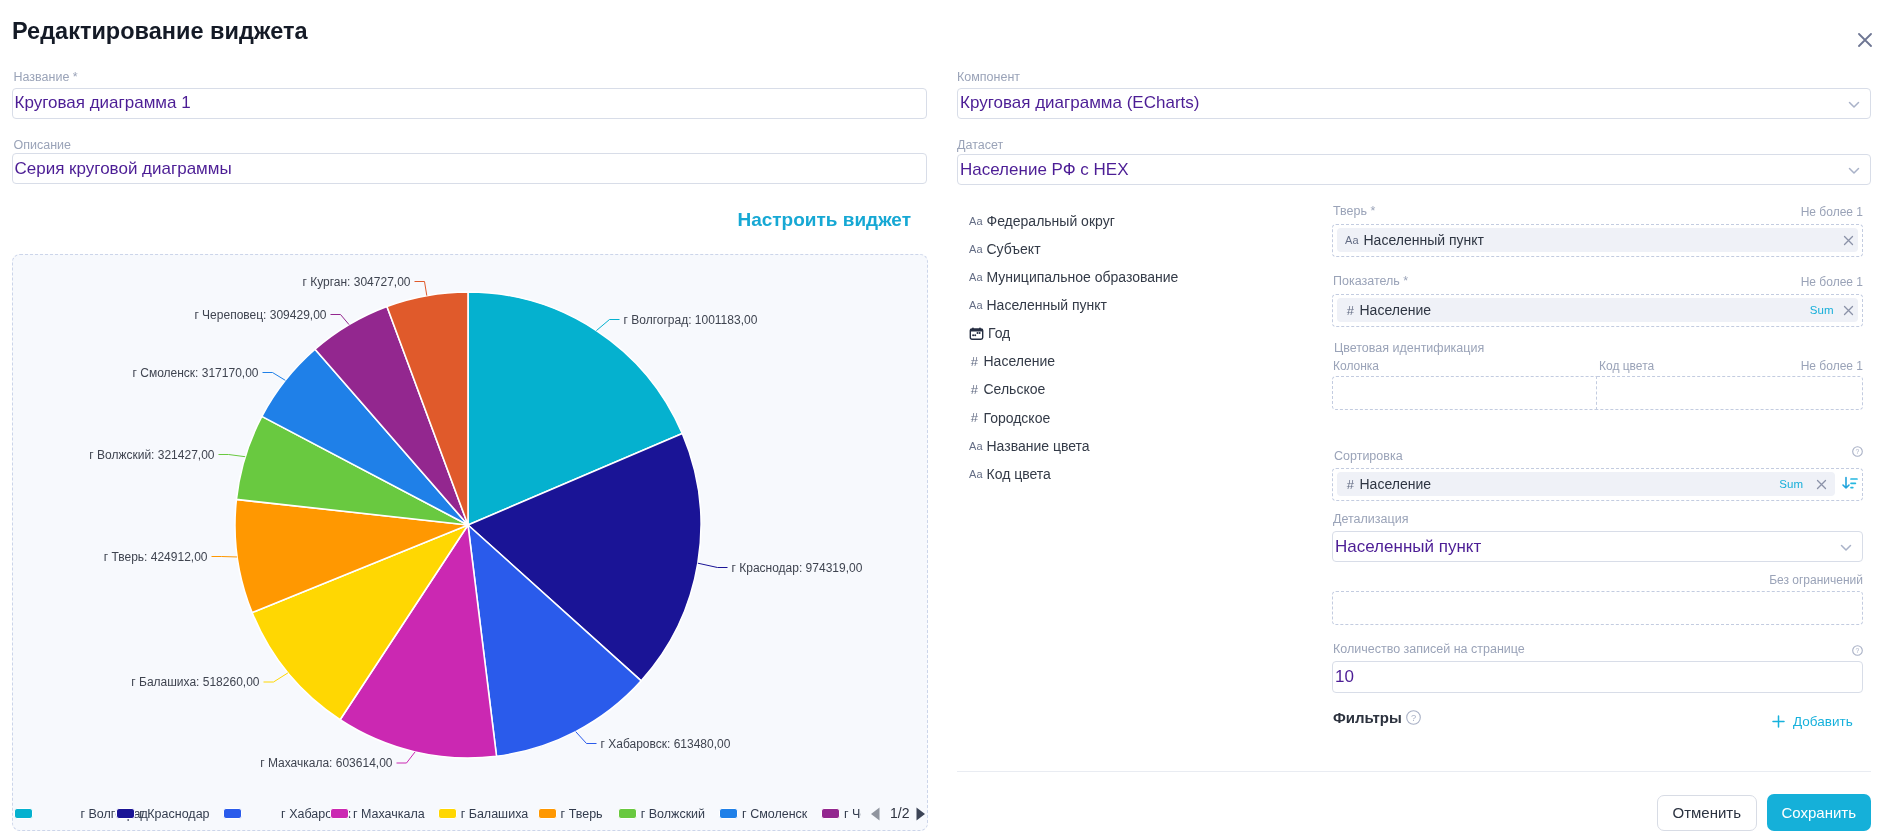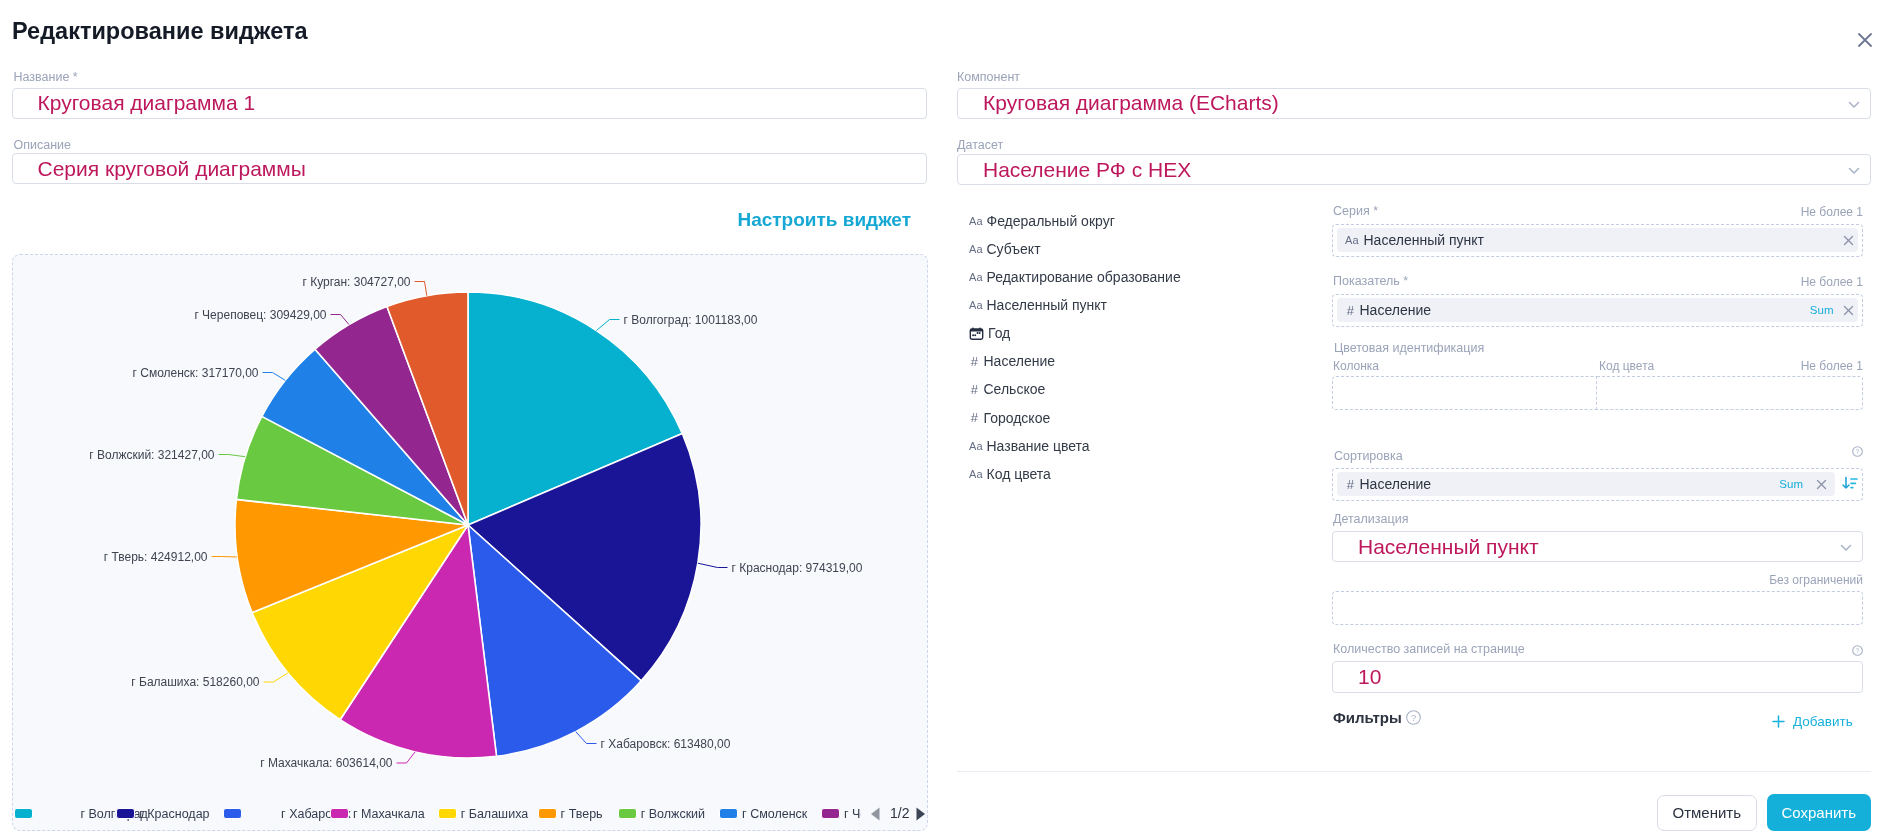--- a/index.html
+++ b/index.html
@@ -1,17 +1,17 @@
 <!DOCTYPE html>
 <html><head><meta charset="utf-8"><style>
 * {margin:0;padding:0;box-sizing:border-box}
 html,body {width:1886px;height:835px;background:#fff;font-family:"Liberation Sans",sans-serif;position:relative;overflow:hidden}
 .lbl {position:absolute;font-size:12.5px;color:#9aa3b8}
 .slbl {position:absolute;font-size:12px;color:#9aa3b8}
-.inp {position:absolute;border:1px solid #d8dde8;border-radius:4px;background:#fff;height:31px;font-size:21px;color:#be185d;display:flex;align-items:center;padding:0 25px}
+.inp {position:absolute;border:1px solid #d8dde8;border-radius:4px;background:#fff;height:31px;font-size:17px;color:#4c1d95;display:flex;align-items:center;padding:0 2px}
 .dash {position:absolute;border:1px dashed #c3cce0;border-radius:4px}
 .chip {position:absolute;background:#eff1f7;border-radius:4px;height:24px;display:flex;align-items:center;padding:0 8px;font-size:14px;color:#2e3542}
 .chev {position:absolute;right:10px;top:12px}
 .fi {position:absolute;left:969px;font-size:14px;color:#333a47;display:flex;align-items:center;height:21px}
 .aa {font-size:11px;font-weight:400;color:#646d85;width:13.5px;margin-right:4px}
 .num {font-size:13px;color:#646d85;width:10.5px;margin-right:4px;text-align:center}
 .li {position:absolute;top:553px;display:flex;align-items:center;font-size:12.5px;color:#333c4e;white-space:nowrap}
 .li i {width:19px;height:11px;border-radius:3px;margin-right:4px;border:1.5px solid #fff;flex:none}
 .cy {color:#16aed9}
 </style></head><body>
@@ -118,21 +118,21 @@
 <div class="fi" style="top:210.0px">
     <span class="aa">Аа</span>
     <span>Федеральный округ</span>
   </div>
 <div class="fi" style="top:238.15px">
     <span class="aa">Аа</span>
     <span>Субъект</span>
   </div>
 <div class="fi" style="top:266.3px">
     <span class="aa">Аа</span>
-    <span>Редактирование образование</span>
+    <span>Муниципальное образование</span>
   </div>
 <div class="fi" style="top:294.45px">
     <span class="aa">Аа</span>
     <span>Населенный пункт</span>
   </div>
 <div class="fi" style="top:322.6px">
     <svg width="15" height="15" viewBox="0 0 15 15" style="margin-right:4px">
       <rect x="1.3" y="2.9" width="12.4" height="10.4" rx="1.7" fill="none" stroke="#262e42" stroke-width="1.4"></rect>
       <path d="M2.2 3h10.6a1 1 0 0 1 1 1v1.6H1.2V4a1 1 0 0 1 1-1Z" fill="#262e42"></path>
       <rect x="3.1" y="1.5" width="1.7" height="2" rx="0.8" fill="#262e42"></rect>
@@ -158,21 +158,21 @@
   </div>
 <div class="fi" style="top:435.2px">
     <span class="aa">Аа</span>
     <span>Название цвета</span>
   </div>
 <div class="fi" style="top:463.35px">
     <span class="aa">Аа</span>
     <span>Код цвета</span>
   </div>
 
-<div class="lbl" style="left:1333px;top:204px">Серия *</div>
+<div class="lbl" style="left:1333px;top:204px">Тверь *</div>
 <div class="slbl" style="right:23px;top:204.5px">Не более 1</div>
 <div class="dash" style="left:1332px;top:223.5px;width:530.5px;height:33px"></div>
 <div class="chip" style="left:1337px;top:228px;width:520.5px"><span class="aa" style="margin-right:5px">Аа</span>Населенный пункт<span style="margin-left:auto;display:flex;margin-right:-4px">
       <svg width="11" height="11" viewBox="0 0 11 11">
         <path d="M1.5 1.5L9.5 9.5M9.5 1.5L1.5 9.5" stroke="#8b92a8" stroke-width="1.3" stroke-linecap="round"></path>
       </svg>
     </span></div>
 
 <div class="lbl" style="left:1333px;top:274px">Показатель *</div>
 <div class="slbl" style="right:23px;top:274.5px">Не более 1</div>

